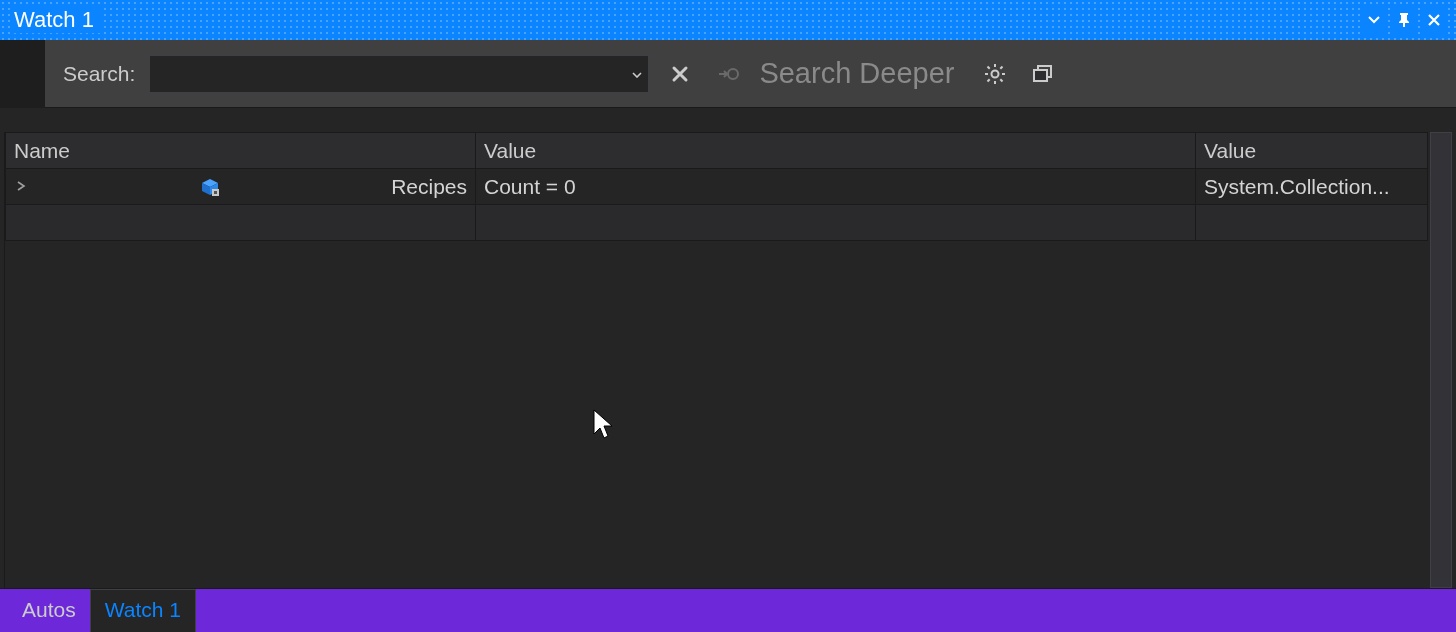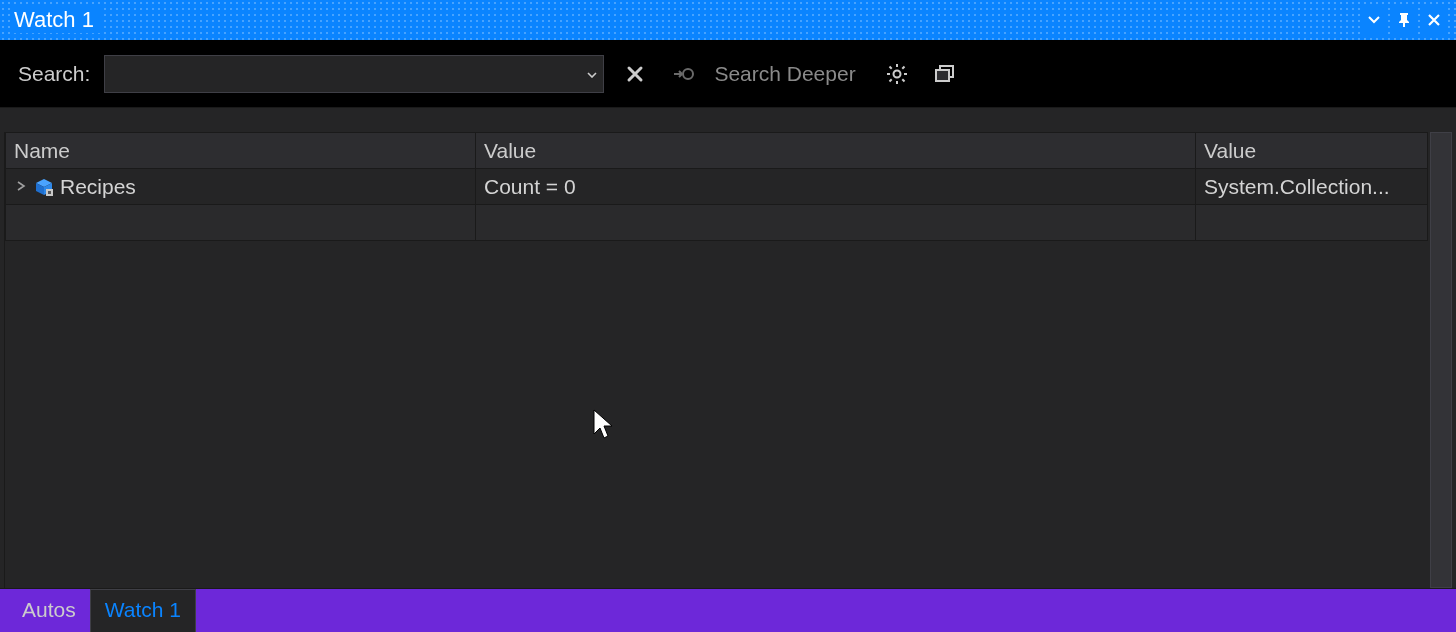--- a/index.html
+++ b/index.html
@@ -36,27 +36,28 @@
     width: 28px; height: 28px;
     display: flex; align-items: center; justify-content: center;
     color: #ffffff;
     background: #0a84ff;
     margin-left: 2px;
     cursor: pointer;
   }
 
   
   .toolbar {
-    background: #000000;
+    background: #404040;
     height: 68px;
     display: flex;
     align-items: center;
     padding: 0 18px;
     gap: 14px;
     border-bottom: 1px solid #1a1a1a;
+    margin-left: 45px;
   }
   .toolbar .label { color: #cccccc; font-size: 21px; }
   .toolbar .search-wrap {
     position: relative;
     width: 500px;
     height: 38px;
     background: #252526;
     border: 1px solid #3f3f46;
   }
   .toolbar .search-input {
@@ -68,21 +69,21 @@
     position: absolute; right: 6px; top: 50%; transform: translateY(-50%);
     color: #cccccc; font-size: 12px;
     cursor: pointer;
   }
   .toolbar .tbtn {
     width: 34px; height: 34px;
     display: flex; align-items: center; justify-content: center;
     color: #cccccc; cursor: pointer;
   }
   .toolbar .tbtn.disabled { color: #6a6a6a; cursor: default; }
-  .toolbar .sd-label { color: #8a8a8a; font-size: 21px; margin-right: 10px; }
+  .toolbar .sd-label { color: #8a8a8a; font-size: 29px; margin-right: 10px; }
 
   
   .body-area {
     flex: 1;
     background: #252526;
     position: relative;
     padding: 24px 4px 0 4px;
     display: flex;
     flex-direction: row;
   }
@@ -122,20 +123,21 @@
     color: #cccccc;
   }
   .col-name  { width: 470px; }
   .col-value { }
   .col-type  { width: 232px; }
 
   .name-cell {
     display: flex;
     align-items: center;
     gap: 6px;
+    justify-content: space-between;
   }
   .expander {
     width: 14px;
     color: #a0a0a0;
     font-size: 12px;
     text-align: center;
   }
   .vs-icon {
     width: 20px; height: 20px; flex: 0 0 20px;
     display: inline-flex; align-items: center; justify-content: center;

